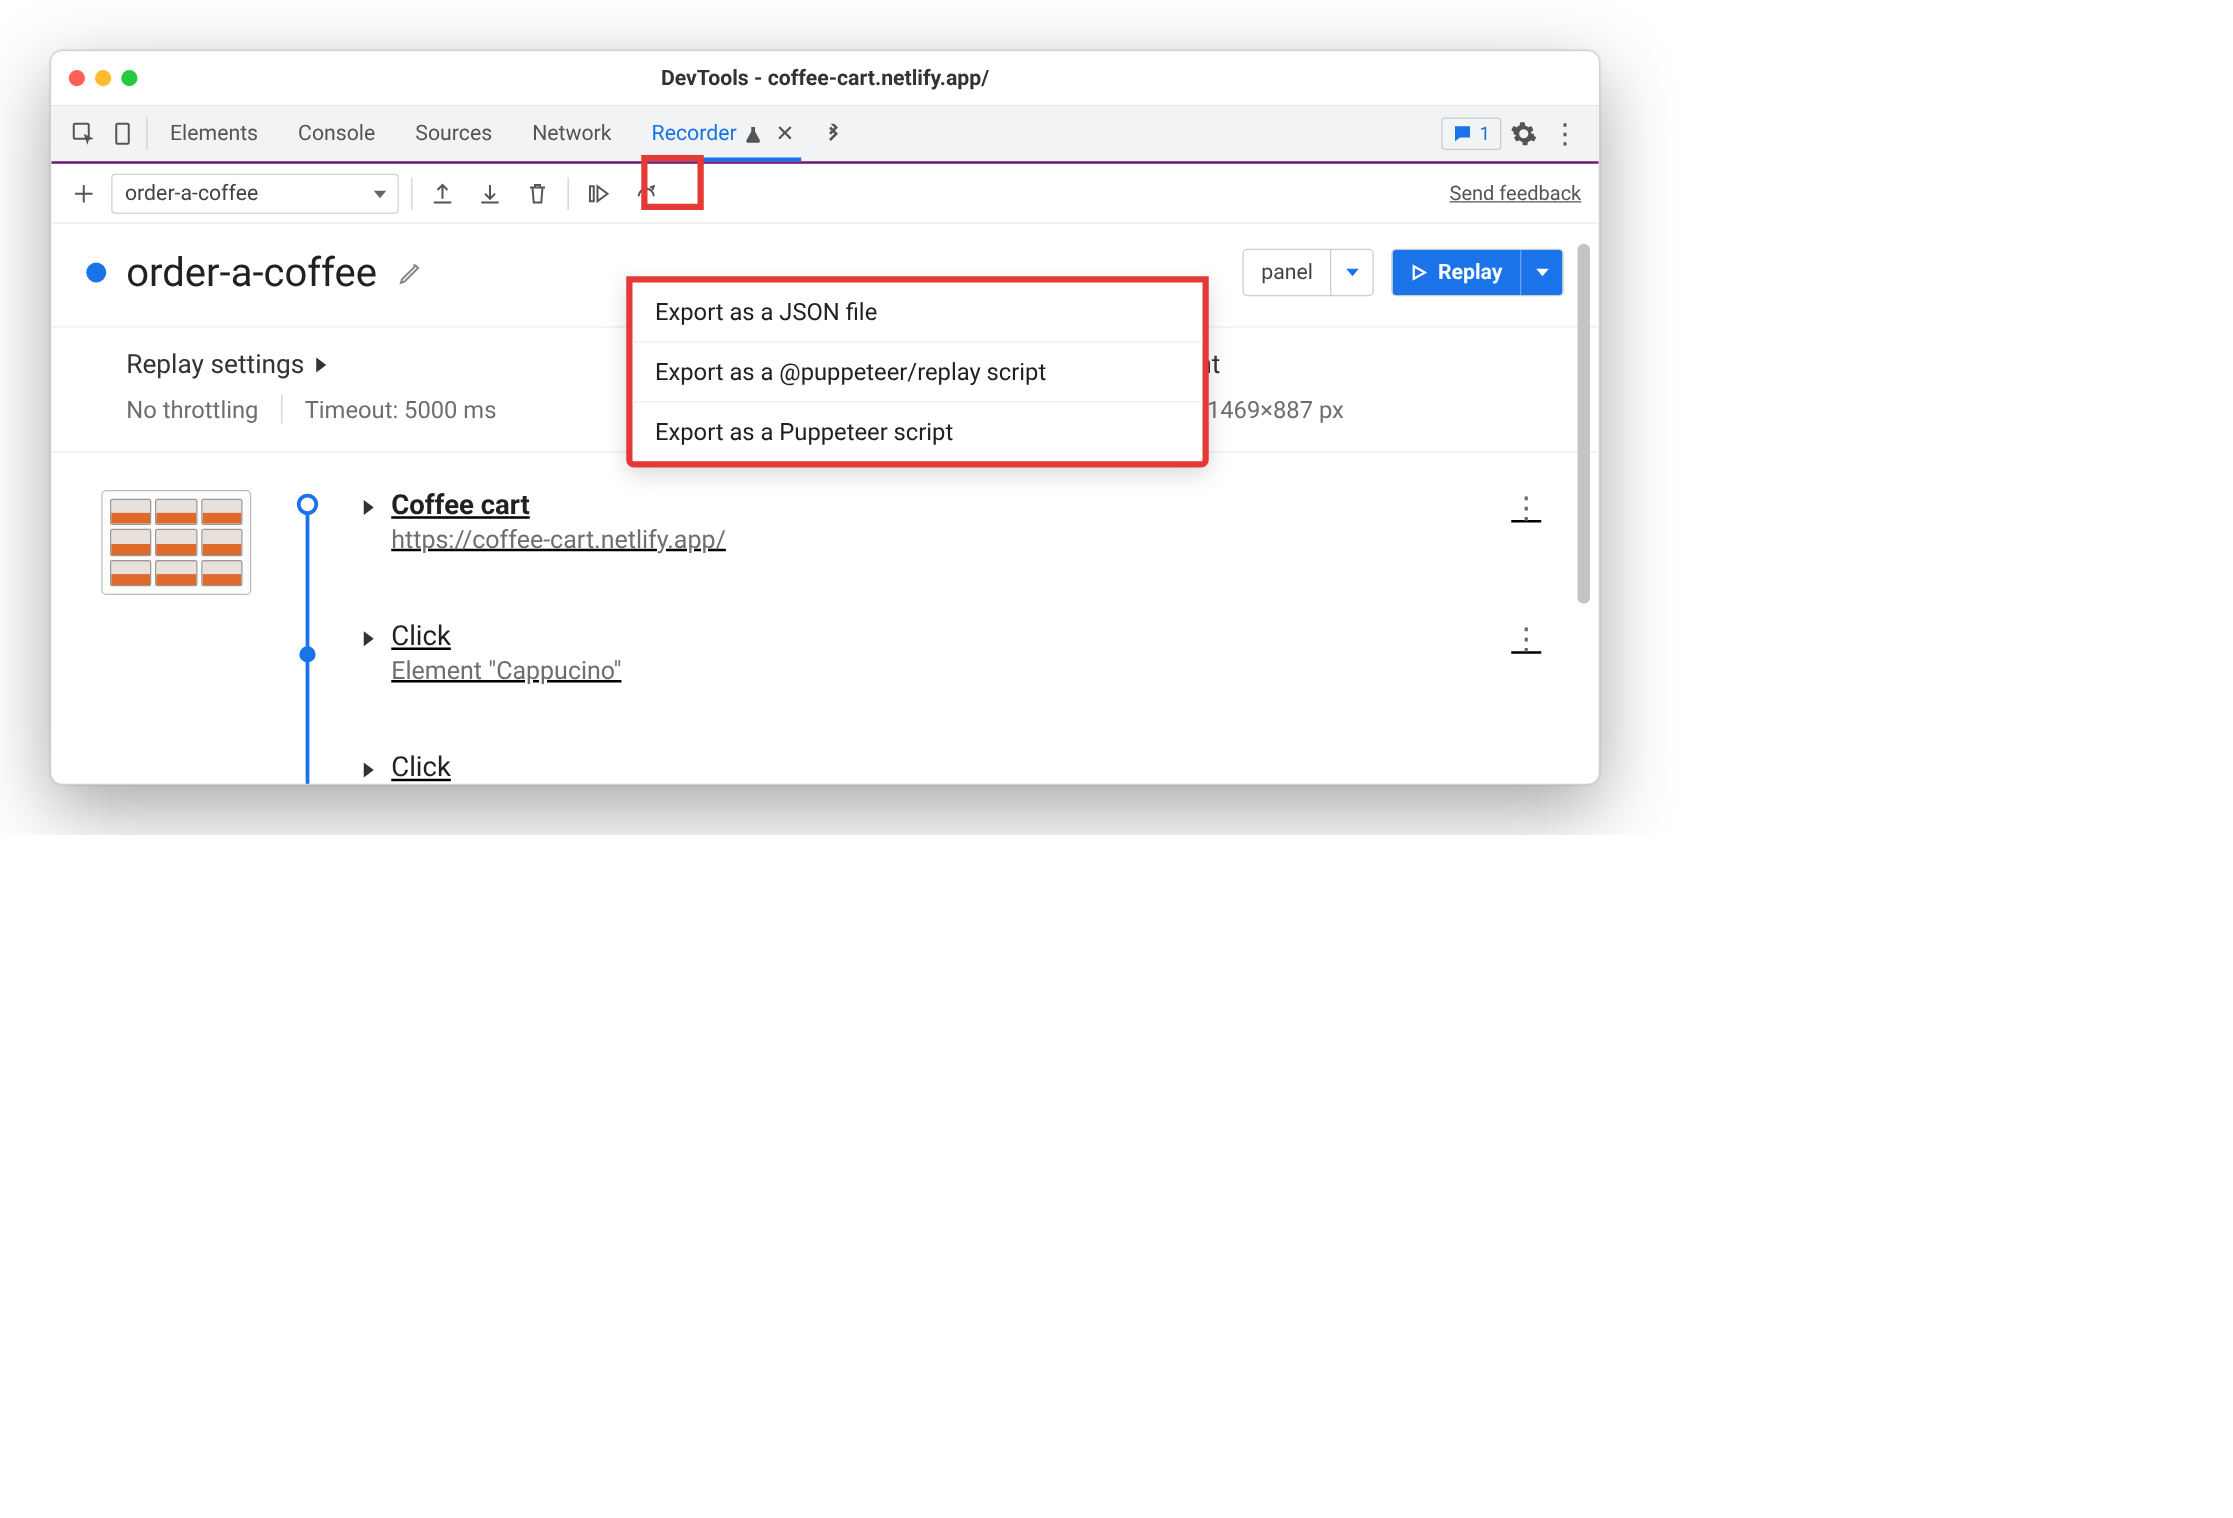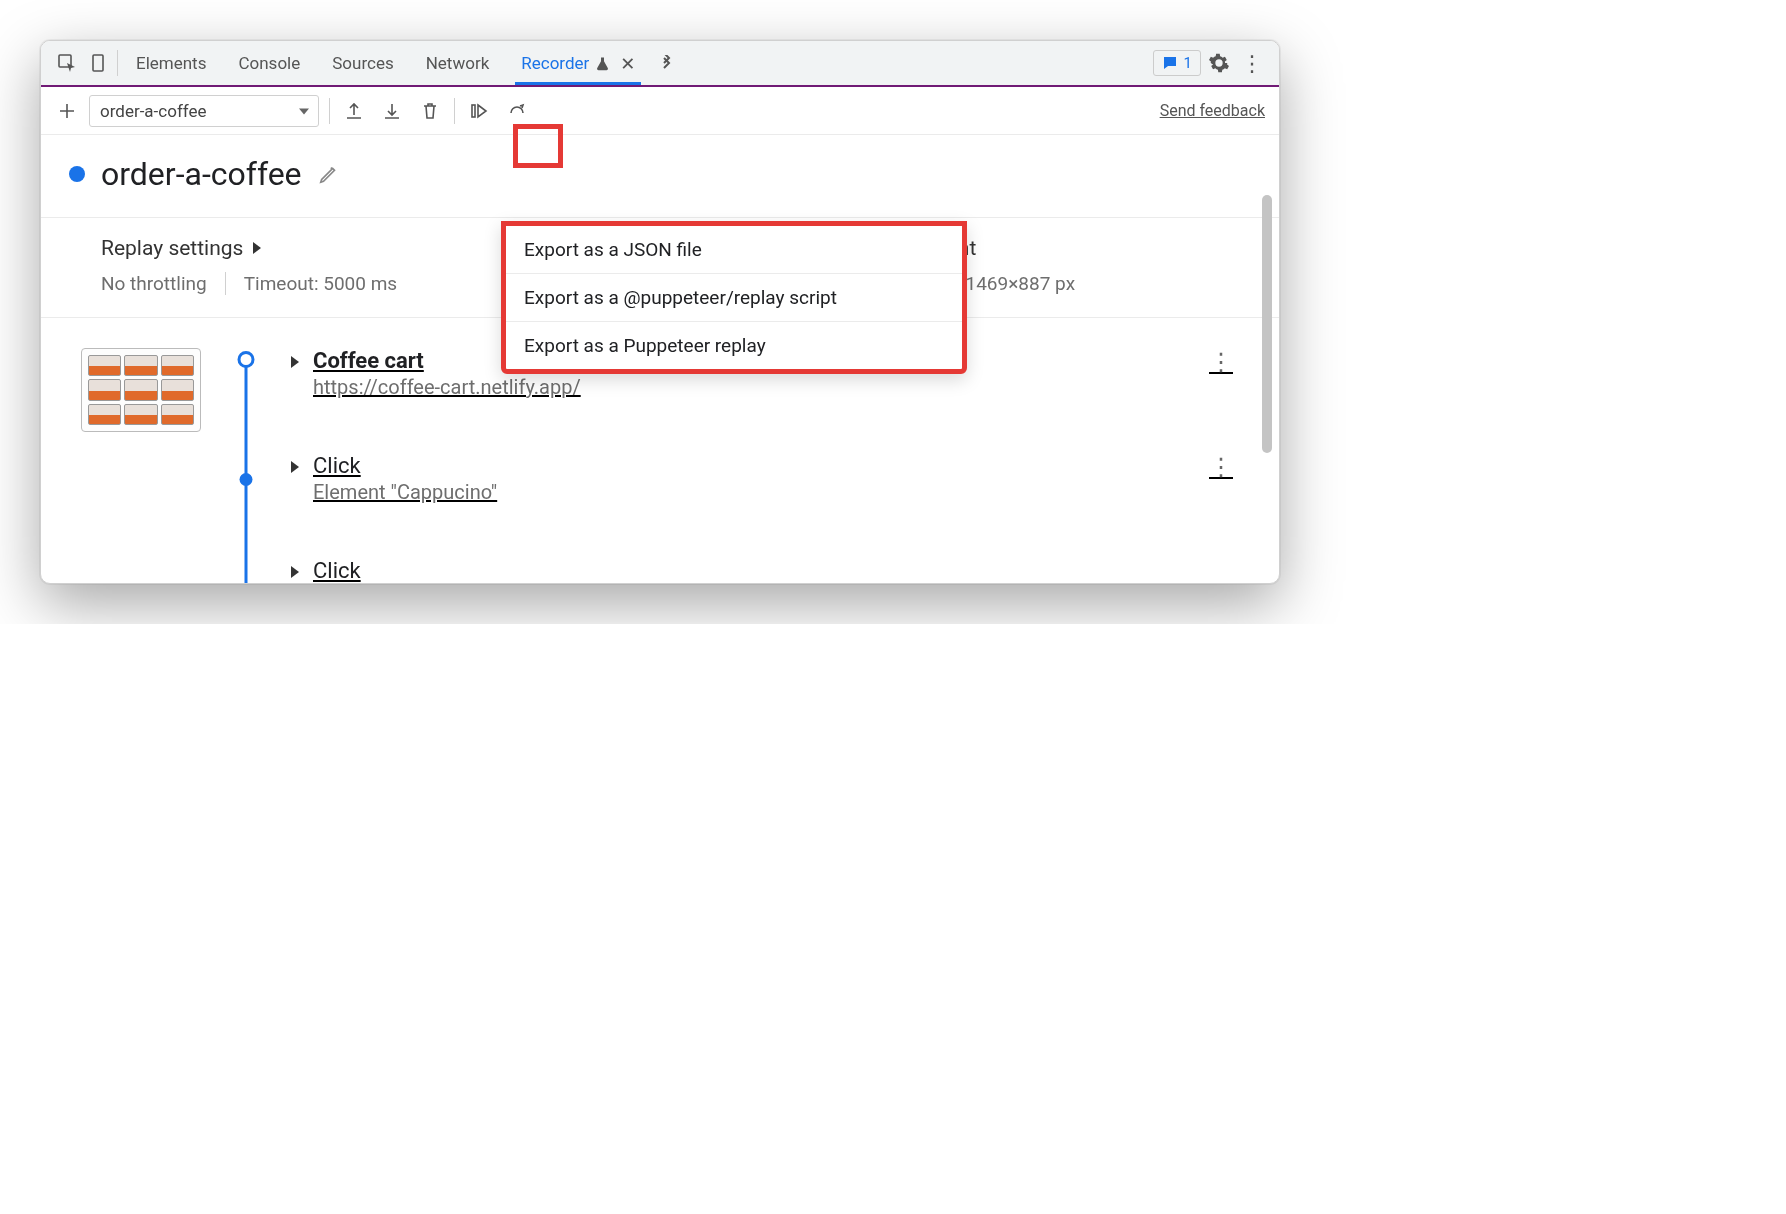--- a/index.html
+++ b/index.html
@@ -73,20 +73,28 @@
 .export-menu { position:absolute; left:460px; top:180px; width:466px; background:#fff; border:5px solid #e53935; border-radius:0 0 6px 6px; box-shadow:0 6px 18px rgba(0,0,0,.15); z-index:5; }
 .export-menu .item { padding:12px 18px; font-size:19px; color:#202124; border-bottom:1px solid #ebebeb; cursor:pointer; }
 .export-menu .item:last-child { border-bottom:none; }
 svg { display:block; }
 </style>
 </head>
 <body>
 
 <div class="window">
 
+  <div class="titlebar">
+    <div class="traffic">
+      <div class="dot red"></div>
+      <div class="dot yellow"></div>
+      <div class="dot green"></div>
+    </div>
+    <div class="wtitle">DevTools - coffee-cart.netlify.app/</div>
+  </div>
 
   <div class="tabbar">
     <div class="tb-icon">
       <svg width="20" height="20" viewBox="0 0 20 20" fill="none" stroke="#555" stroke-width="1.6">
           <rect x="2" y="2" width="12" height="12" rx="1"></rect>
           <path d="M10 10 L18 14 L14 15 L13 19 Z" fill="#555" stroke="none"></path>
         </svg>
     </div>
     <div class="tb-icon">
       <svg width="20" height="20" viewBox="0 0 20 20" fill="none" stroke="#555" stroke-width="1.6">
@@ -167,26 +175,41 @@
   <div class="hl-import hl1"></div>
 
   <div class="header-row">
     <div class="blue-dot"></div>
     <div class="rec-title">order-a-coffee</div>
     <div class="pencil">
       <svg width="22" height="22" viewBox="0 0 24 24" fill="none" stroke="#888" stroke-width="1.8">
           <path d="M3 21l3-1 12-12-2-2L4 18l-1 3zM14 5l2 2"></path>
         </svg>
     </div>
+    <div class="header-right">
+      <div class="split-btn">
+        <div class="split-main">panel</div>
+        <div class="split-caret"></div>
+      </div>
+      <div class="split-btn primary">
+        <div class="split-main">
+          <svg width="14" height="14" viewBox="0 0 14 14">
+              <path d="M3 2l9 5-9 5V2z" fill="none" stroke="#fff" stroke-width="1.8"></path>
+            </svg>
+          <span>Replay</span>
+        </div>
+        <div class="split-caret"></div>
+      </div>
+    </div>
   </div>
 
   <div class="export-menu">
     <div class="item">Export as a JSON file</div>
     <div class="item">Export as a @puppeteer/replay script</div>
-    <div class="item">Export as a Puppeteer replay</div>
+    <div class="item">Export as a Puppeteer script</div>
   </div>
 
   <div class="section-row">
     <div class="col1">
       <div class="sec-title">Replay settings</div>
       <div class="sec-body">
         <span>No throttling</span>
         <span class="sep"></span>
         <span>Timeout: 5000 ms</span>
       </div>

